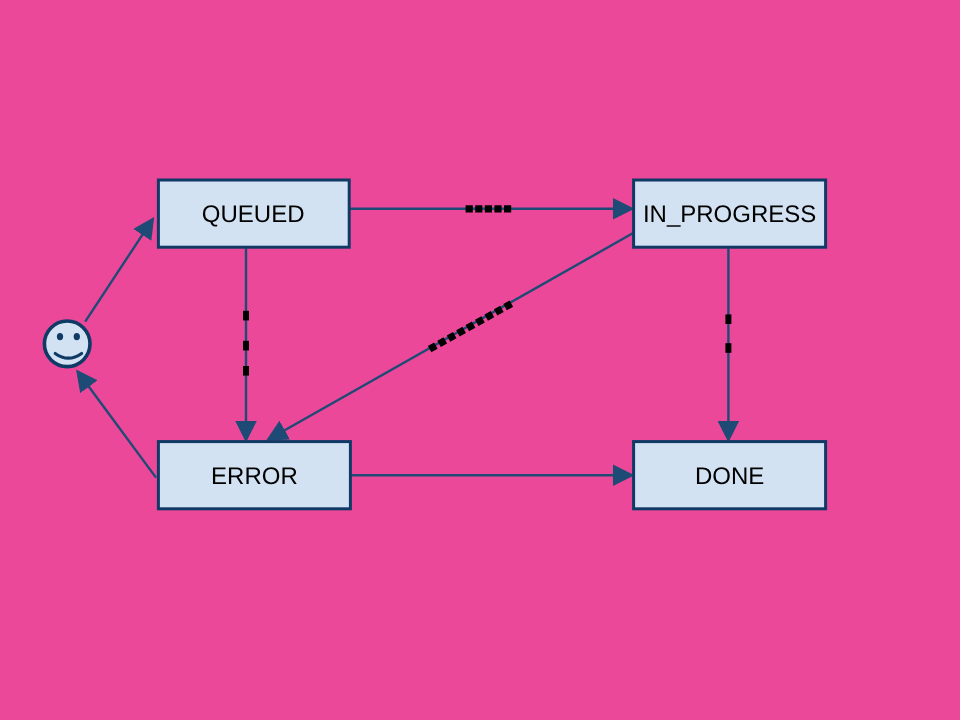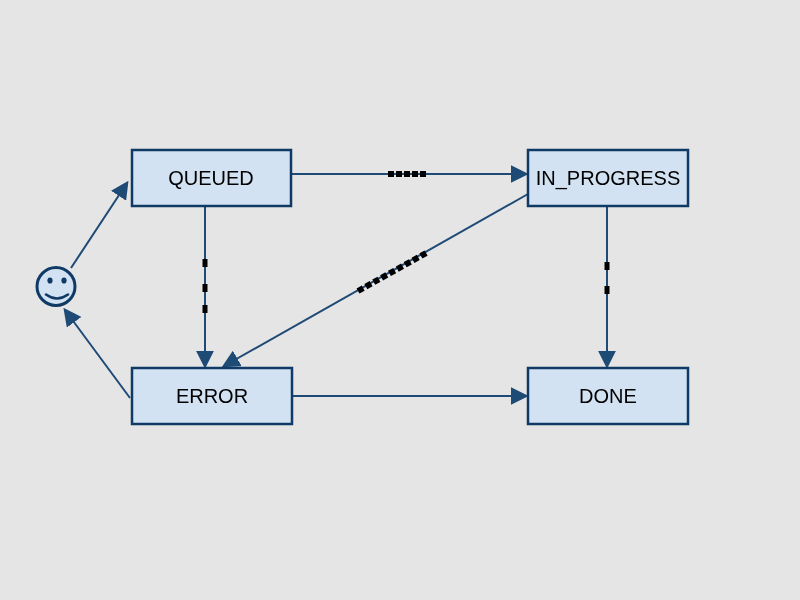--- a/index.html
+++ b/index.html
@@ -8,21 +8,21 @@
     width: 800px;
     height: 600px;
     background: #000000;
     overflow: hidden;
     font-family: "Liberation Sans", sans-serif;
   }
   .stage {
     position: relative;
     width: 800px;
     height: 600px;
-    background: #e5e5e5;
+    background: #ec4899;
   }
   svg { display: block; }
   .node-rect {
     fill: var(--box-fill);
     stroke: var(--box-border);
     stroke-width: 2.5;
   }
   .node-label {
     font-family: "Liberation Sans", sans-serif;
     font-size: 20px;

